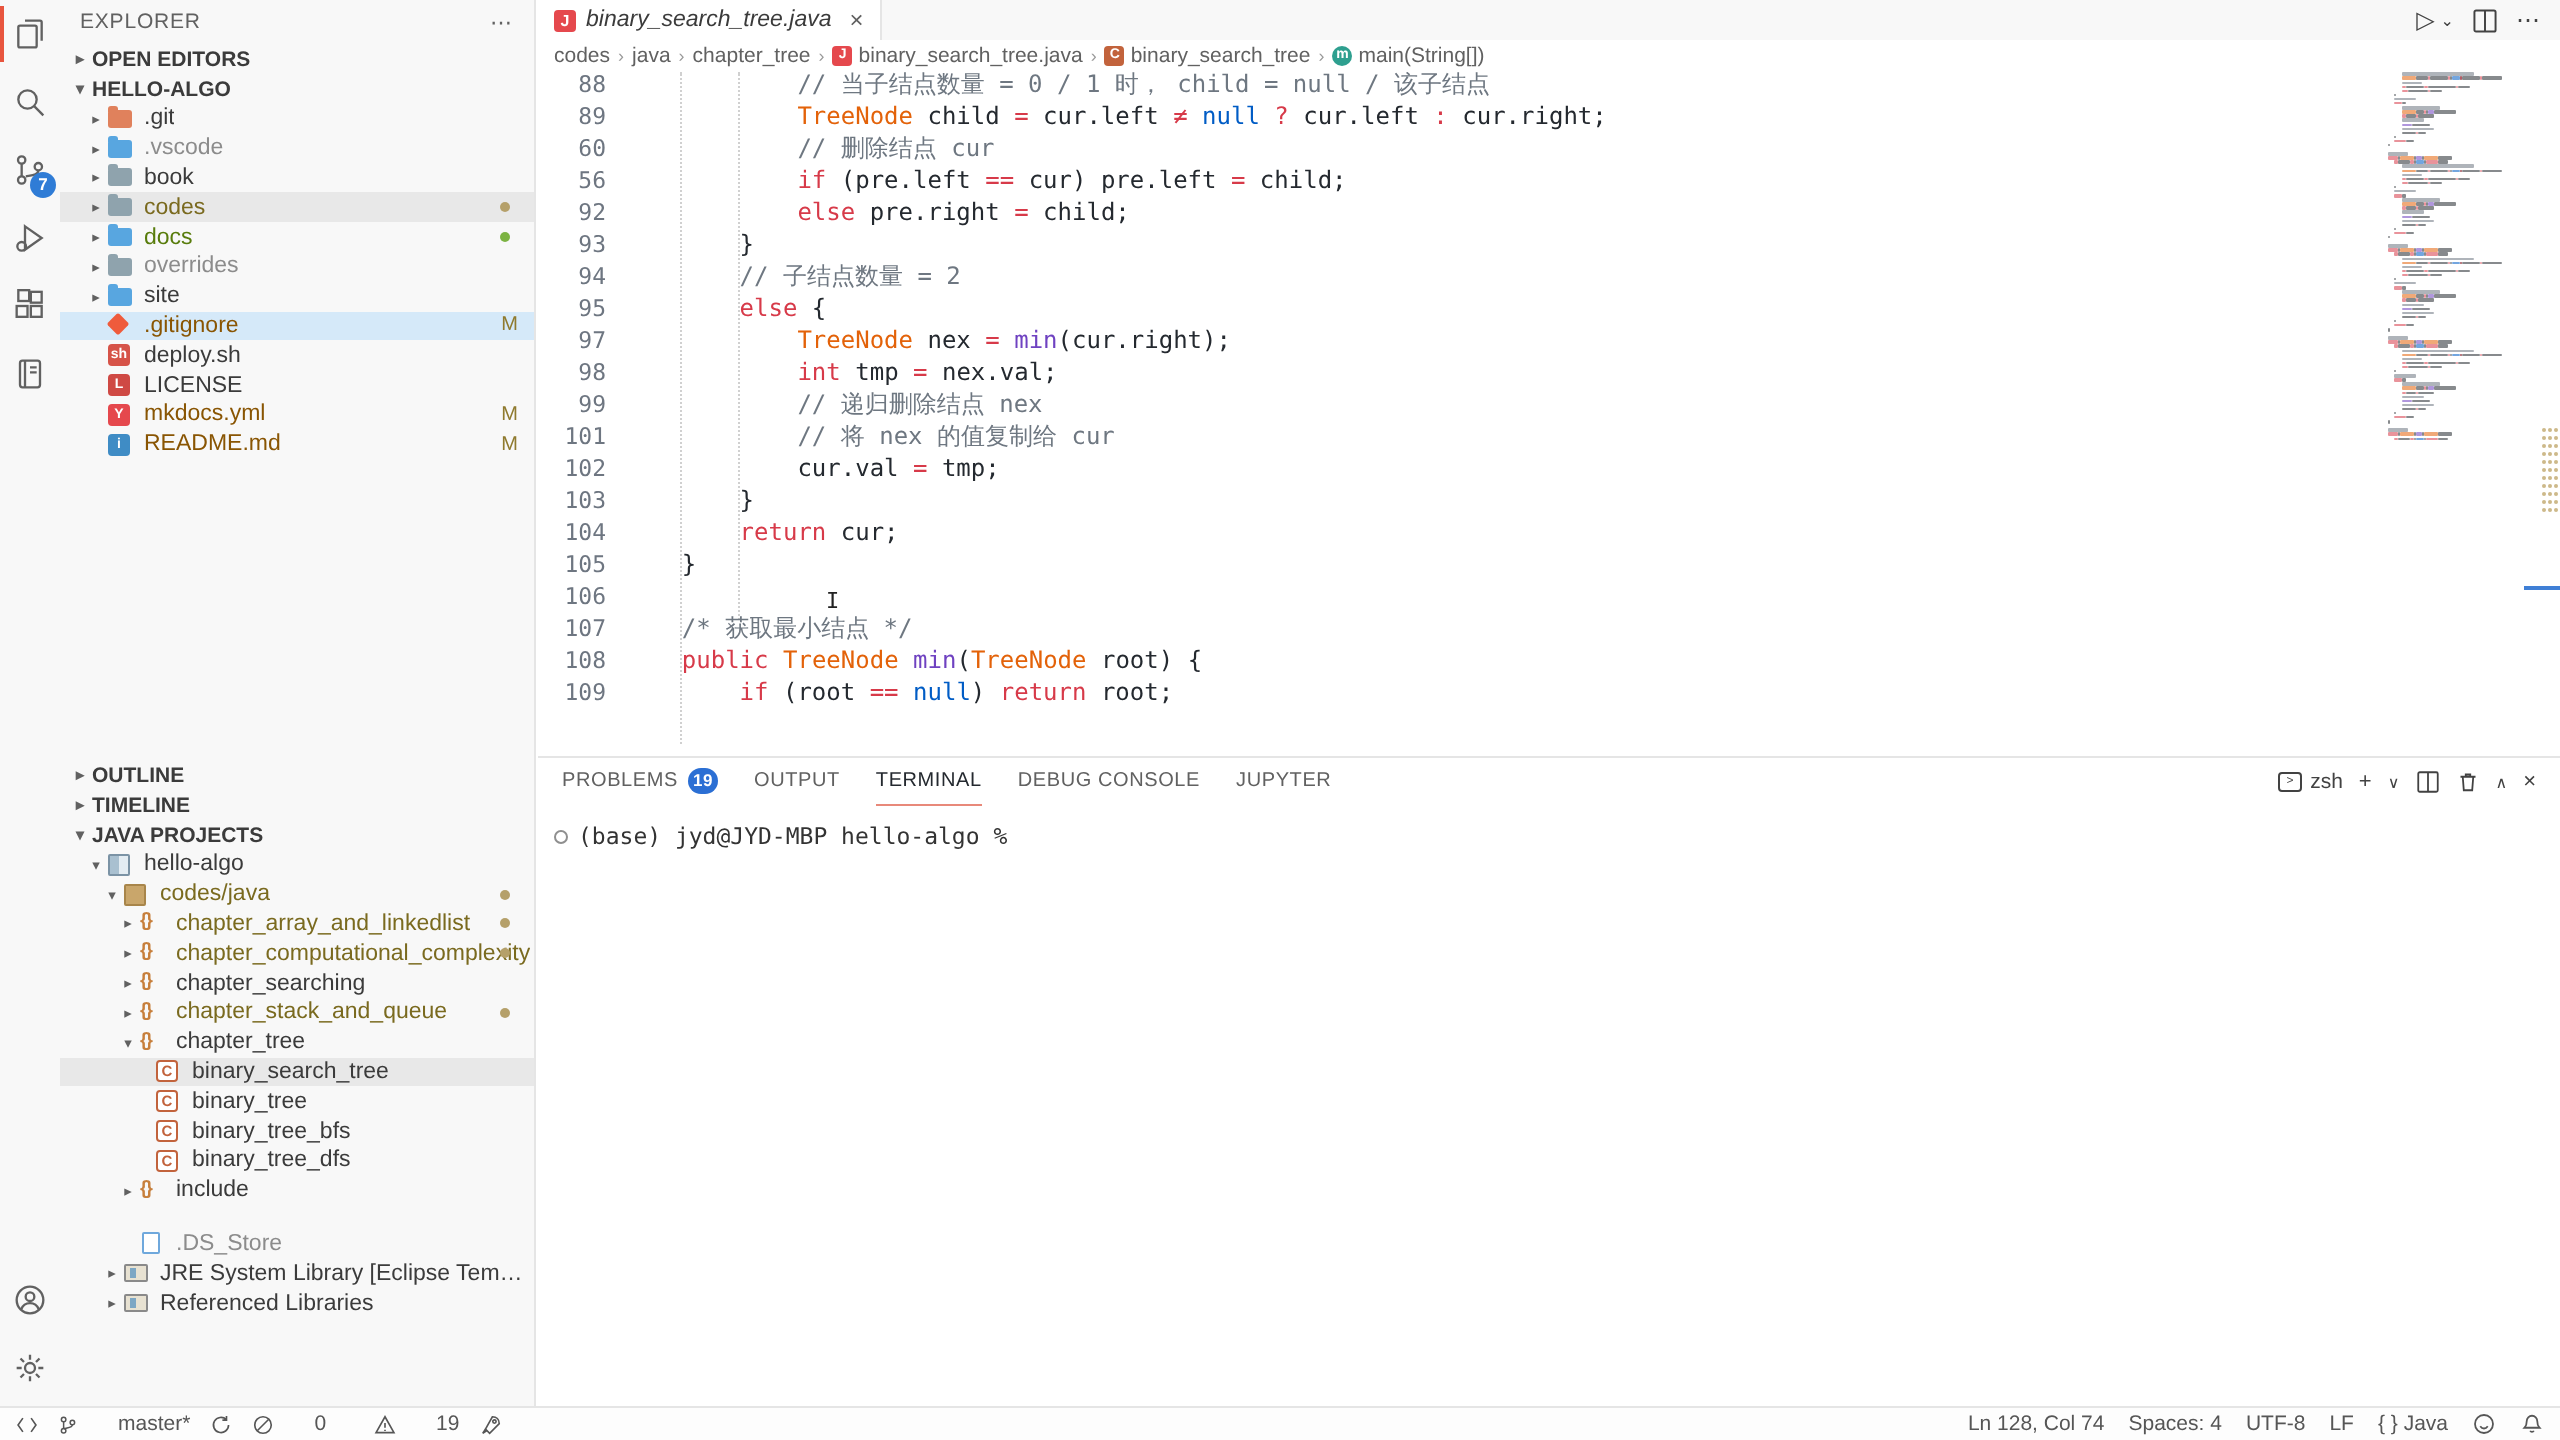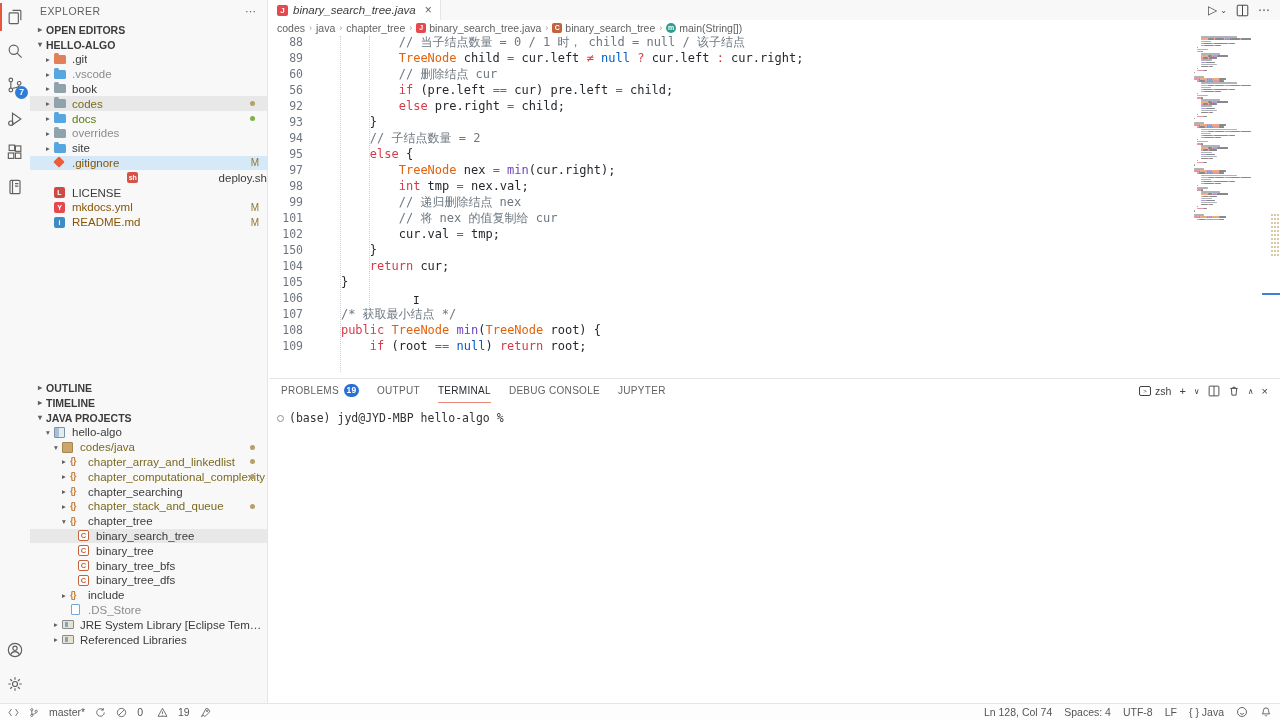--- a/index.html
+++ b/index.html
@@ -85,21 +85,21 @@
   .term-ico { width:12px; height:10px; border:1px solid #424242; border-radius:2px; font-size:6px; line-height:9px; text-align:center; color:#424242; }
   .panel-actions .zsh { font-size:10.5px; margin-left:-4px; }
   .panel-actions svg { stroke:#424242; fill:none; stroke-width:1.2; }
   .terminal { padding:8px 0 0 8px; font-family:"DejaVu Sans Mono", monospace; font-size:11.5px; color:#333; display:flex; align-items:center; gap:5px; }
   .cmd-circle { width:7px; height:7px; border:1px solid #8f8f8f; border-radius:50%; flex:0 0 7px; }
 
   
   .statusbar { position:absolute; left:0; right:0; bottom:0; height:17px; background:#fdfdfd; border-top:1px solid #e5e5e5; display:flex; align-items:center; font-size:10.5px; color:#565656; padding:0 8px; }
   .sb-left { display:flex; align-items:center; gap:10px; }
   .sb-right { margin-left:auto; display:flex; align-items:center; gap:12px; }
-  .sb-item { display:flex; align-items:center; gap:10px; }
+  .sb-item { display:flex; align-items:center; gap:20px; }
   .statusbar svg { stroke:#565656; fill:none; stroke-width:1.2; }
 </style>
 </head>
 <body>
 
 <div class="app">
 
   <div class="activitybar">
     <div class="ab-top">
       <div class="ab-item active">
@@ -229,21 +229,21 @@
           <span class="label" style="color: rgb(59, 59, 59);">site</span>
         </div>
         <div class="trow selected" style="padding-left: 12px;">
           <span class="chev"></span>
           <span class="ticon">
             <span class="diamond" style="background: rgb(239, 91, 60);"></span>
           </span>
           <span class="label" style="color: rgb(137, 85, 3);">.gitignore</span>
           <span class="badge">M</span>
         </div>
-        <div class="trow" style="padding-left: 12px; justify-content: space-between;">
+        <div class="trow" style="padding-left: 12px;">
           <span class="chev"></span>
           <span class="ticon">
             <span class="ficon" style="background: rgb(214, 83, 72);">sh</span>
           </span>
           <span class="label" style="color: rgb(59, 59, 59);">deploy.sh</span>
         </div>
         <div class="trow" style="padding-left: 12px;">
           <span class="chev"></span>
           <span class="ticon">
             <span class="ficon" style="background: rgb(207, 73, 68);">L</span>
@@ -363,21 +363,21 @@
             </span>
             <span class="label" style="color: rgb(59, 59, 59);">binary_tree_dfs</span>
           </div>
           <div class="trow" style="padding-left: 28px;">
             <span class="chev">▸</span>
             <span class="ticon">
               <span class="braces-ico">{}</span>
             </span>
             <span class="label" style="color: rgb(59, 59, 59);">include</span>
           </div>
-          <div class="trow" style="padding-left: 28px;">
+          <div class="trow" style="padding-left: 28px; margin-top: 12px;">
             <span class="chev"></span>
             <span class="ticon">
               <span class="fileo-ico"></span>
             </span>
             <span class="label" style="color: rgb(140, 140, 140);">.DS_Store</span>
           </div>
           <div class="trow" style="padding-left: 20px;">
             <span class="chev">▸</span>
             <span class="ticon">
               <span class="lib-ico"></span>
@@ -451,21 +451,21 @@
           <div class="cline"><span class="lnum">56</span><span>            </span><span class="tk-kw">if</span><span class="tk-pln"> (pre.left </span><span class="tk-op">==</span><span class="tk-pln"> cur) pre.left </span><span class="tk-op">=</span><span class="tk-pln"> child;</span></div>
           <div class="cline"><span class="lnum">92</span><span>            </span><span class="tk-kw">else</span><span class="tk-pln"> pre.right </span><span class="tk-op">=</span><span class="tk-pln"> child;</span></div>
           <div class="cline"><span class="lnum">93</span><span>        </span><span class="tk-pln">}</span></div>
           <div class="cline"><span class="lnum">94</span><span>        </span><span class="tk-cmt">// 子结点数量 = 2</span></div>
           <div class="cline"><span class="lnum">95</span><span>        </span><span class="tk-kw">else</span><span class="tk-pln"> {</span></div>
           <div class="cline"><span class="lnum">97</span><span>            </span><span class="tk-typ">TreeNode</span><span class="tk-pln"> nex </span><span class="tk-op">=</span><span class="tk-pln"> </span><span class="tk-fn">min</span><span class="tk-pln">(cur.right);</span></div>
           <div class="cline"><span class="lnum">98</span><span>            </span><span class="tk-kw">int</span><span class="tk-pln"> tmp </span><span class="tk-op">=</span><span class="tk-pln"> nex.val;</span></div>
           <div class="cline"><span class="lnum">99</span><span>            </span><span class="tk-cmt">// 递归删除结点 nex</span></div>
           <div class="cline"><span class="lnum">101</span><span>            </span><span class="tk-cmt">// 将 nex 的值复制给 cur</span></div>
           <div class="cline"><span class="lnum">102</span><span>            </span><span class="tk-pln">cur.val </span><span class="tk-op">=</span><span class="tk-pln"> tmp;</span></div>
-          <div class="cline"><span class="lnum">150</span><span>        </span><span class="tk-pln">}</span></div>
+          <div class="cline"><span class="lnum">103</span><span>        </span><span class="tk-pln">}</span></div>
           <div class="cline"><span class="lnum">104</span><span>        </span><span class="tk-kw">return</span><span class="tk-pln"> cur;</span></div>
           <div class="cline"><span class="lnum">105</span><span>    </span><span class="tk-pln">}</span></div>
           <div class="cline"><span class="lnum">106</span><span></span></div>
           <div class="cline"><span class="lnum">107</span><span>    </span><span class="tk-cmt">/* 获取最小结点 */</span></div>
           <div class="cline"><span class="lnum">108</span><span>    </span><span class="tk-kw">public</span><span class="tk-pln"> </span><span class="tk-typ">TreeNode</span><span class="tk-pln"> </span><span class="tk-fn">min</span><span class="tk-pln">(</span><span class="tk-typ">TreeNode</span><span class="tk-pln"> root) {</span></div>
           <div class="cline"><span class="lnum">109</span><span>        </span><span class="tk-kw">if</span><span class="tk-pln"> (root </span><span class="tk-op">==</span><span class="tk-pln"> </span><span class="tk-cst">null</span><span class="tk-pln">) </span><span class="tk-kw">return</span><span class="tk-pln"> root;</span></div>
         </div>
       <div class="ibeam">I</div>
       <div class="minimap" id="minimap">
           <div class="mm-row">

